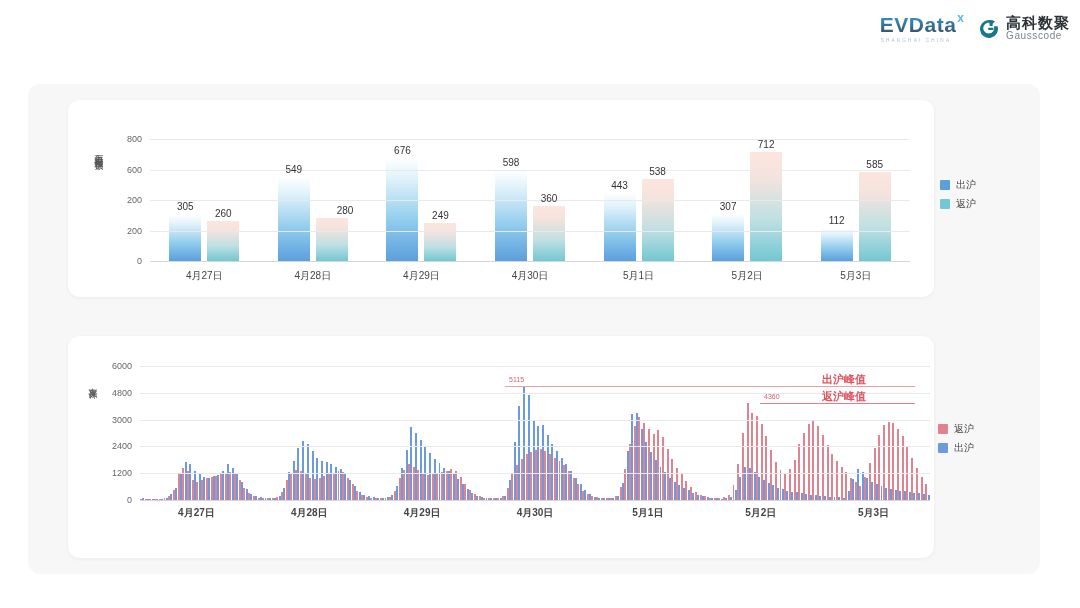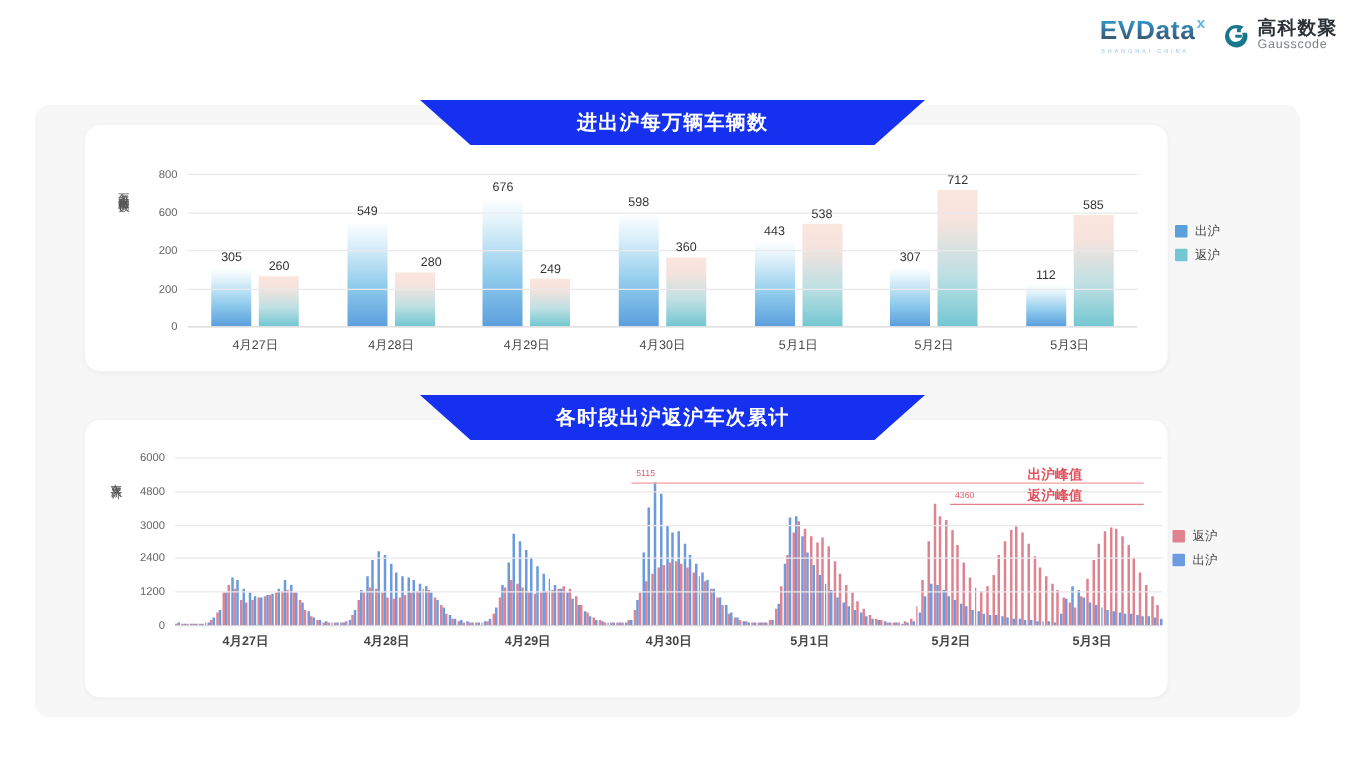--- a/index.html
+++ b/index.html
@@ -101,23 +101,20 @@
       <div class="g-txt">
         <span class="g-cn">高科数聚</span>
         <span class="g-en">Gausscode</span>
       </div>
     </div>
   </div>
 
   <div class="panel"></div>
 
   <div class="card" id="card-top"></div>
-  <div class="banner" id="banner-1">
-    <span>进出沪每万辆车辆数</span>
-  </div>
   <div class="axis-label-y" id="ylab1" style="left: 92px; top: 147px; height: 116px; display: flex; align-items: center;">每万辆出行车辆数</div>
   <div id="plot1">
       <div class="bar1 bar-out" style="left: 19.2857px; height: 46.5125px;"></div>
       <div class="bar1 bar-ret" style="left: 57.2857px; height: 39.65px;"></div>
       <div class="bar1 bar-out" style="left: 127.857px; height: 83.7225px;"></div>
       <div class="bar1 bar-ret" style="left: 165.857px; height: 42.7px;"></div>
       <div class="bar1 bar-out" style="left: 236.429px; height: 103.09px;"></div>
       <div class="bar1 bar-ret" style="left: 274.429px; height: 37.9725px;"></div>
       <div class="bar1 bar-out" style="left: 345px; height: 91.195px;"></div>
       <div class="bar1 bar-ret" style="left: 383px; height: 54.9px;"></div>
@@ -133,23 +130,20 @@
         <div class="sw" style="background: rgb(91, 159, 221);"></div>
         <span class="lbl">出沪</span>
       </div>
       <div class="row">
         <div class="sw" style="background: rgb(115, 199, 210);"></div>
         <span class="lbl">返沪</span>
       </div>
     </div>
 
   <div class="card" id="card-bottom"></div>
-  <div class="banner" id="banner-2">
-    <span>各时段出沪返沪车次累计</span>
-  </div>
   <div class="axis-label-y" id="ylab2" style="left: 86px; top: 380px; height: 124px; display: flex; align-items: center;">车次累计</div>
   <div id="plot2">
       <div class="hbarpair" style="left: 0px; width: 4.70238px; height: 134px;">
         <div class="hb hb-ret" style="height: 1.34px; width: 1.975px;"></div>
         <div class="hb hb-out" style="height: 1.56333px; width: 1.975px; left: 2.25714px;"></div>
       </div>
       <div class="hbarpair" style="left: 4.70238px; width: 4.70238px; height: 134px;">
         <div class="hb hb-ret" style="height: 1.005px; width: 1.975px;"></div>
         <div class="hb hb-out" style="height: 1.11667px; width: 1.975px; left: 2.25714px;"></div>
       </div>

